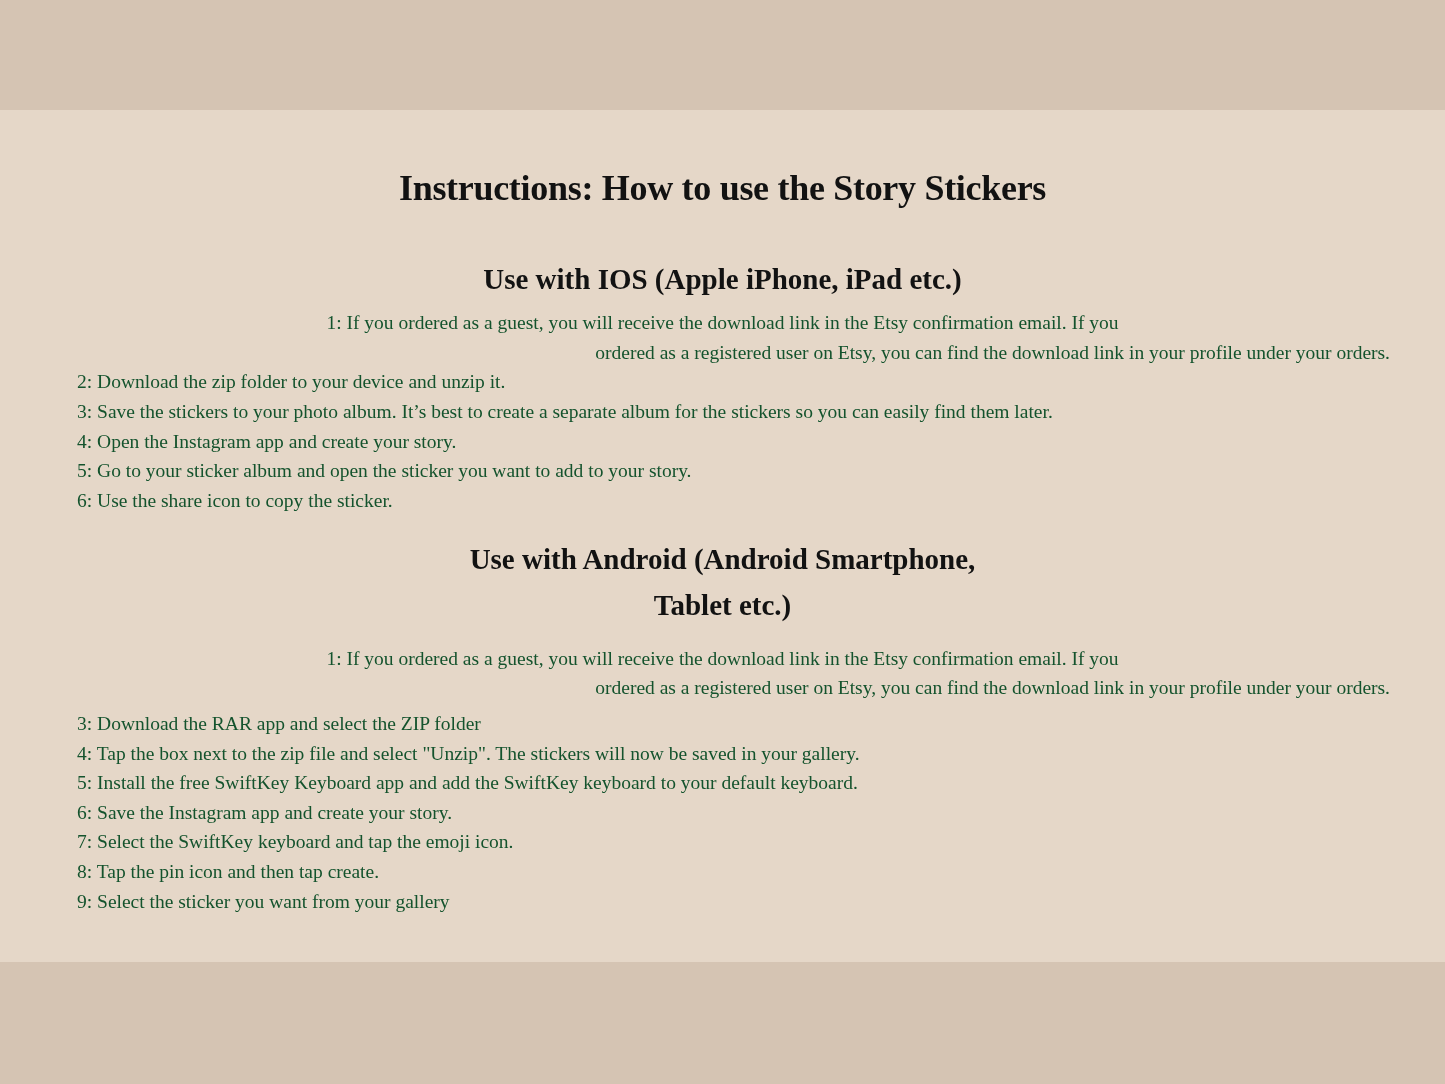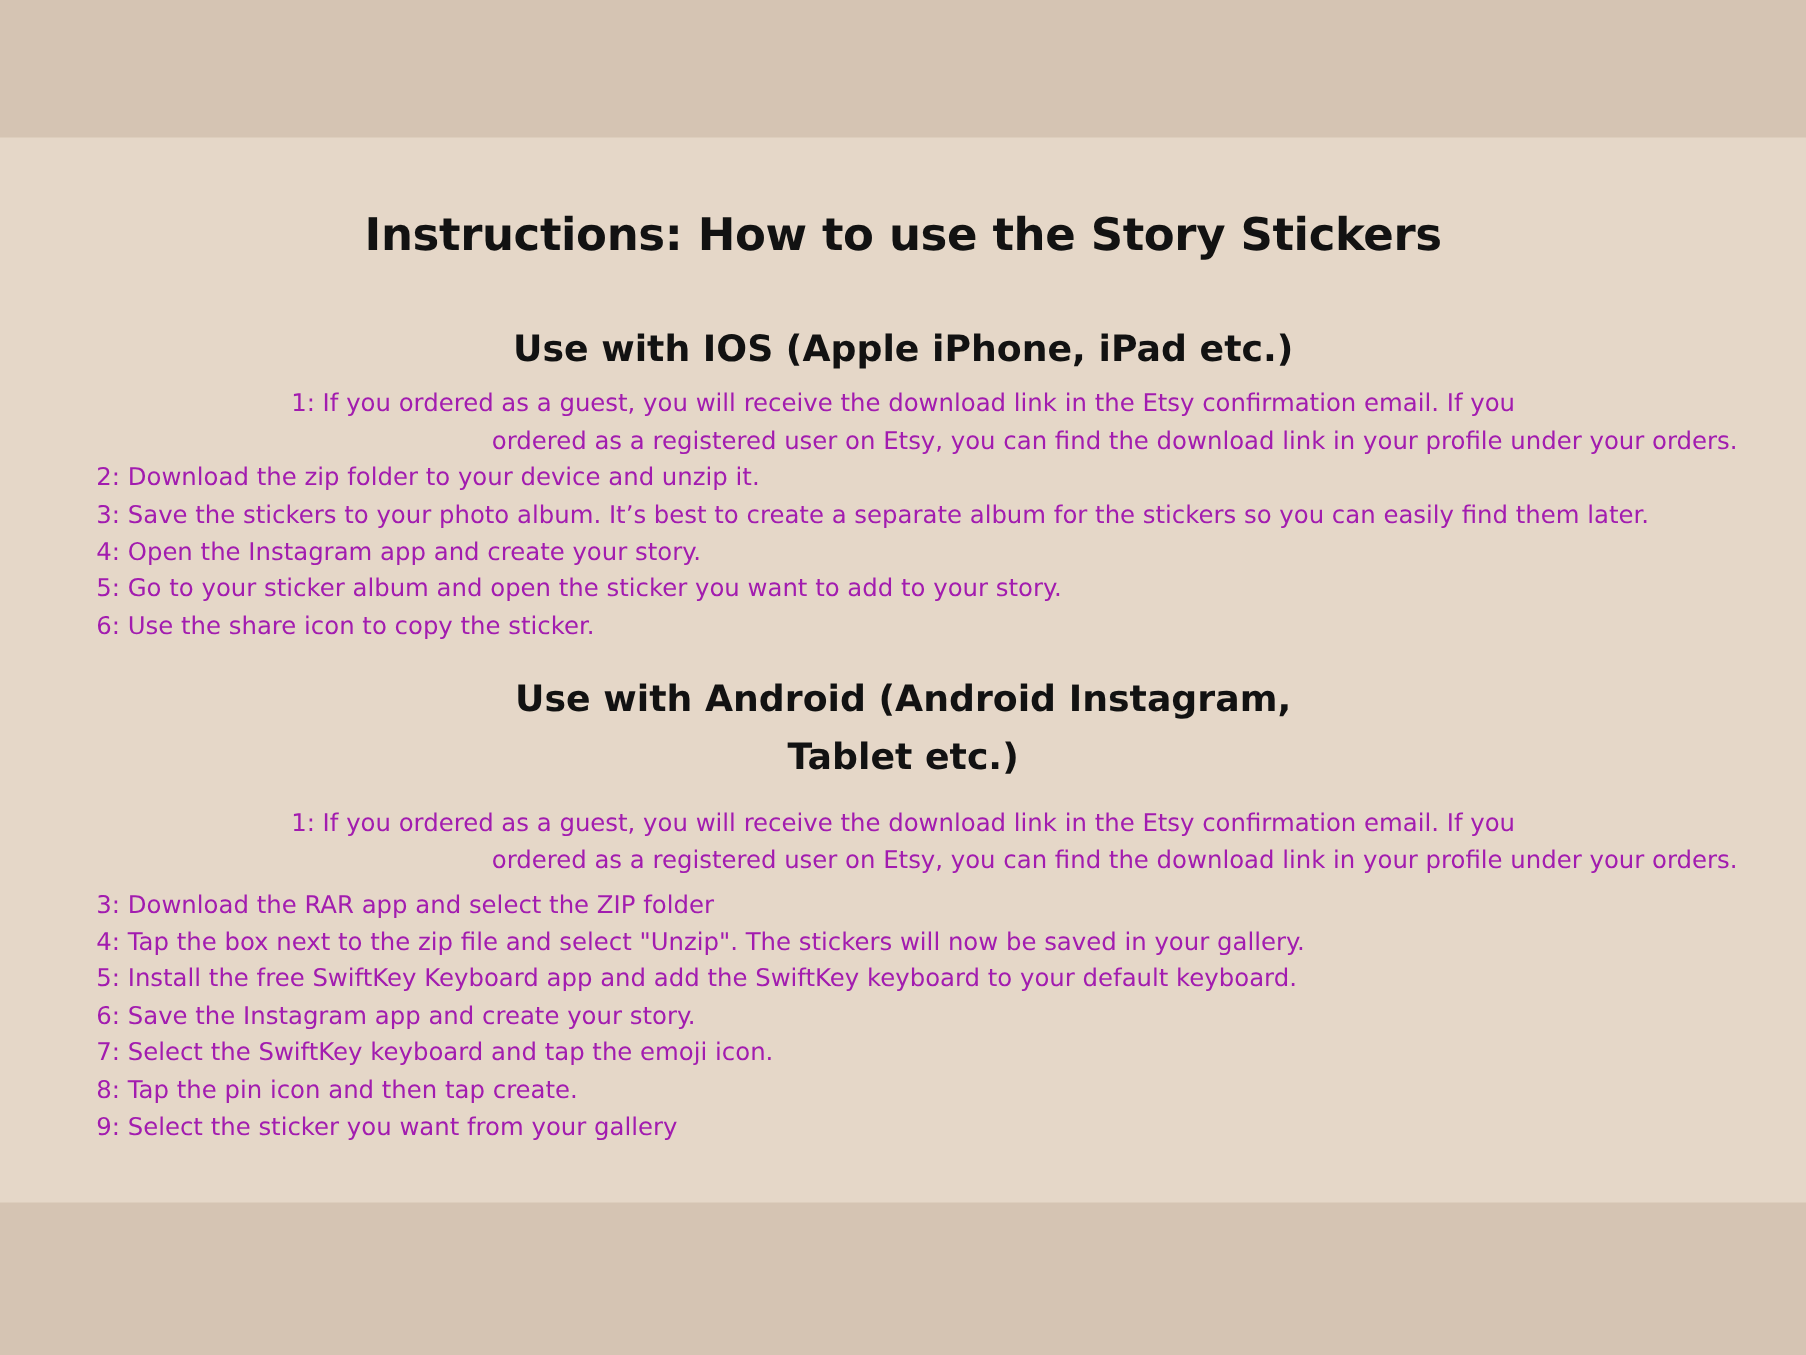--- a/index.html
+++ b/index.html
@@ -31,20 +31,21 @@
   }
   .content {
     position: absolute;
     top: 110px;
     left: 0;
     width: 100%;
     height: 653px;
     box-sizing: border-box;
     padding: 0 55px;
     color: #121212;
+    font-family: Liberation Serif, serif;
   }
   .main-title {
     text-align: center;
     font-size: 36px;
     font-weight: bold;
     letter-spacing: -0.3px;
     margin: 57px 0 0 0;
     line-height: 1.2;
   }
   .section-title {
@@ -60,21 +61,21 @@
   .steps {
     margin: 10px 0 0 0;
     padding: 0;
     list-style: none;
   }
   .step {
     font-size: 19.5px;
     line-height: 1.52;
     margin: 0;
     padding: 0;
-    color: #a21caf;
+    color: #14532d;
   }
   .step.center {
     text-align: center;
   }
   .step.indent-2 {
     padding-left: 22px;
   }
   .step .cont {
     display: block;
     padding-left: 58px;
@@ -105,21 +106,21 @@
         <span>1: If you ordered as a guest, you will receive the download link in the Etsy confirmation email. If you</span>
         <span class="cont" style="padding-left:0;">ordered as a registered user on Etsy, you can find the download link in your profile under your orders.</span>
       </p>
       <p class="step indent-2">2: Download the zip folder to your device and unzip it.</p>
       <p class="step indent-2">3: Save the stickers to your photo album. It’s best to create a separate album for the stickers so you can easily find them later.</p>
       <p class="step indent-2">4: Open the Instagram app and create your story.</p>
       <p class="step indent-2">5: Go to your sticker album and open the sticker you want to add to your story.</p>
       <p class="step indent-2">6: Use the share icon to copy the sticker.</p>
     </div>
 
-    <h2 class="section-title second">Use with Android (Android Instagram,</h2>
+    <h2 class="section-title second">Use with Android (Android Smartphone,</h2>
     <h2 class="section-title" style="margin-top:4px;">Tablet etc.)</h2>
 
     <div class="steps android-steps">
       <p class="step center">
         <span>1: If you ordered as a guest, you will receive the download link in the Etsy confirmation email. If you</span>
         <span class="cont" style="padding-left:0;">ordered as a registered user on Etsy, you can find the download link in your profile under your orders.</span>
       </p>
       <div class="gap-sm"></div>
       <p class="step indent-2">3: Download the RAR app and select the ZIP folder</p>
       <p class="step indent-2">4: Tap the box next to the zip file and select "Unzip". The stickers will now be saved in your gallery.</p>

